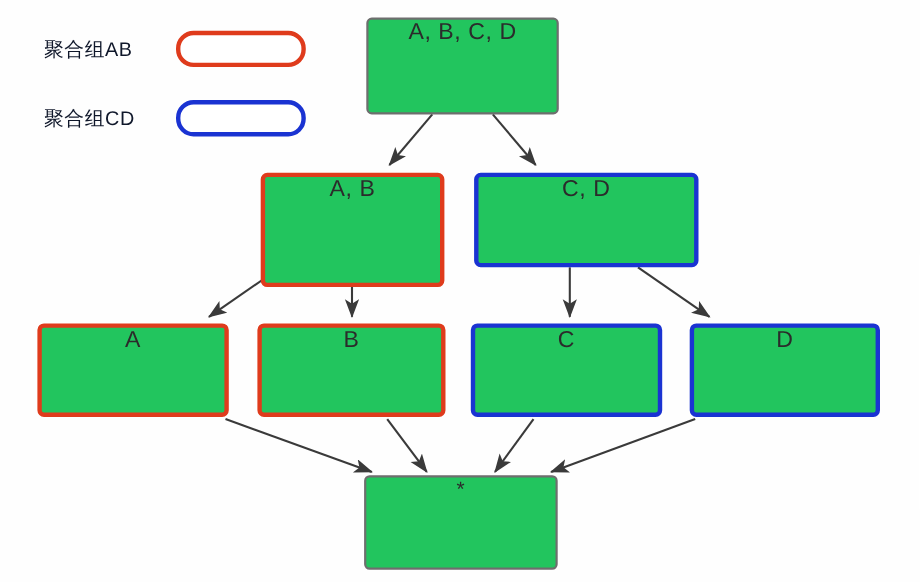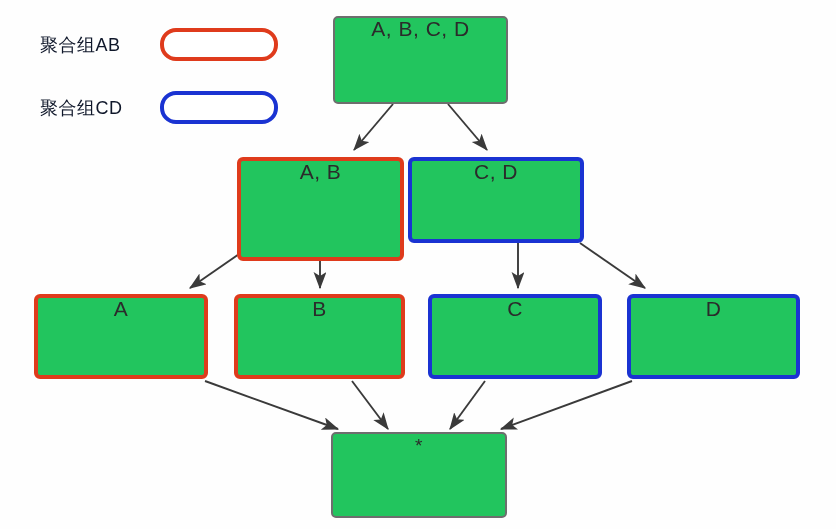--- a/index.html
+++ b/index.html
@@ -126,21 +126,21 @@
   </div>
 
   <div class="node gray" style="left:333px; top:16px; width:175px; height:88px;">
     <span class="node-label">A, B, C, D</span>
   </div>
 
   <div class="node red" style="left:237px; top:157px; width:167px; height:104px;">
     <span class="node-label">A, B</span>
   </div>
 
-  <div class="node blue" style="left:408px; top:157px; width:176px; height:86px;">
+  <div class="node blue" style="left:431px; top:157px; width:204px; height:86px;">
     <span class="node-label">C, D</span>
   </div>
 
   <div class="node red" style="left:34px; top:294px; width:174px; height:85px;">
     <span class="node-label">A</span>
   </div>
 
   <div class="node red" style="left:234px; top:294px; width:171px; height:85px;">
     <span class="node-label">B</span>
   </div>

